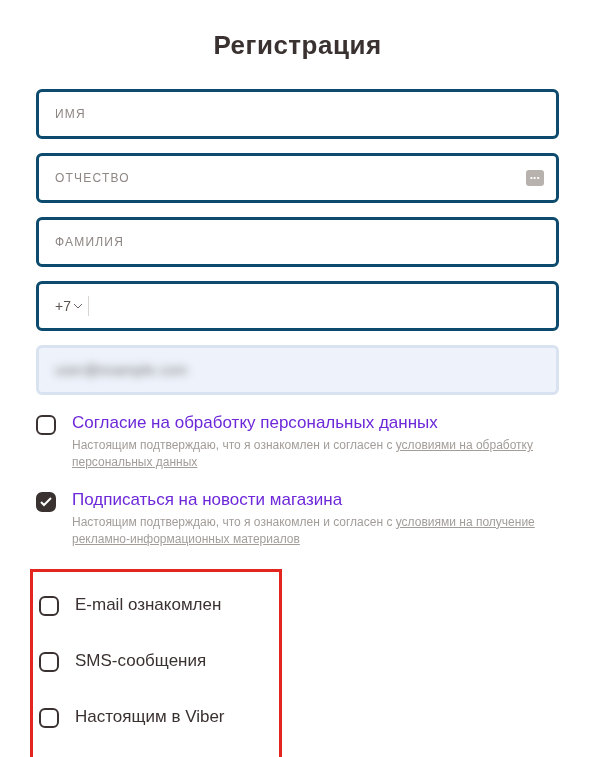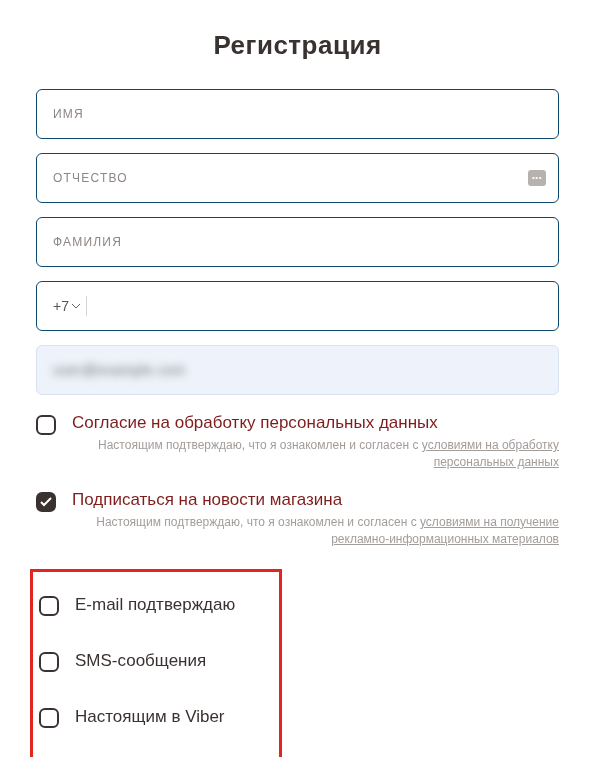--- a/index.html
+++ b/index.html
@@ -16,21 +16,21 @@
     font-size: 26px;
     font-weight: 700;
     color: #3a3230;
     margin-bottom: 28px;
     letter-spacing: 0.5px;
   }
   .field {
     position: relative;
     width: 100%;
     height: 50px;
-    border: 1px solid #0c4a6e;
+    border: 3px solid #0c4a6e;
     border-radius: 6px;
     margin-bottom: 14px;
     display: flex;
     align-items: center;
     padding: 0 16px;
     background: #fff;
   }
   .field input {
     border: none;
     outline: none;
@@ -112,28 +112,27 @@
   }
   .checkbox.checked {
     background: #3a3230;
     border-color: #3a3230;
   }
   .checkbox.checked svg { display: block; }
   .checkbox svg { display: none; }
   .consent-text { flex: 1; }
   .consent-title {
     font-size: 17px;
-    color: #7f1d1d;
+    color: #6d28d9;
     margin-bottom: 4px;
   }
   .consent-sub {
     font-size: 12px;
     color: #a39d99;
     line-height: 1.45;
-    text-align: right;
   }
   .consent-sub a {
     color: #a39d99;
     text-decoration: underline;
   }
   .channels-box {
     margin-top: 20px;
     border: 3px solid #e2261f;
     padding: 12px 6px 8px 6px;
     width: 252px;
@@ -209,21 +208,21 @@
       <span>Настоящим подтверждаю, что я ознакомлен и согласен с </span><a href="#">условиями на получение рекламно-информационных материалов</a>
     </div>
   </div>
 </div>
 
 <div class="channels-box">
   <div class="channel-row">
     <div class="checkbox">
       
     </div>
-    <div class="channel-label">E-mail подтверждаю</div>
+    <div class="channel-label">E-mail ознакомлен</div>
   </div>
   <div class="channel-row">
     <div class="checkbox">
       
     </div>
     <div class="channel-label">SMS-сообщения</div>
   </div>
   <div class="channel-row">
     <div class="checkbox">
       

